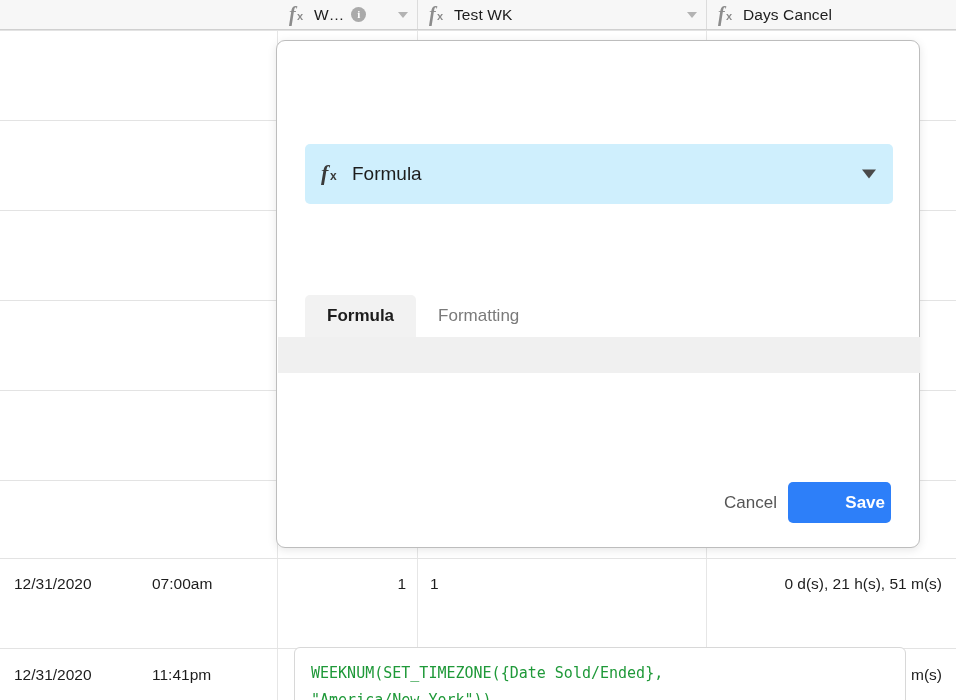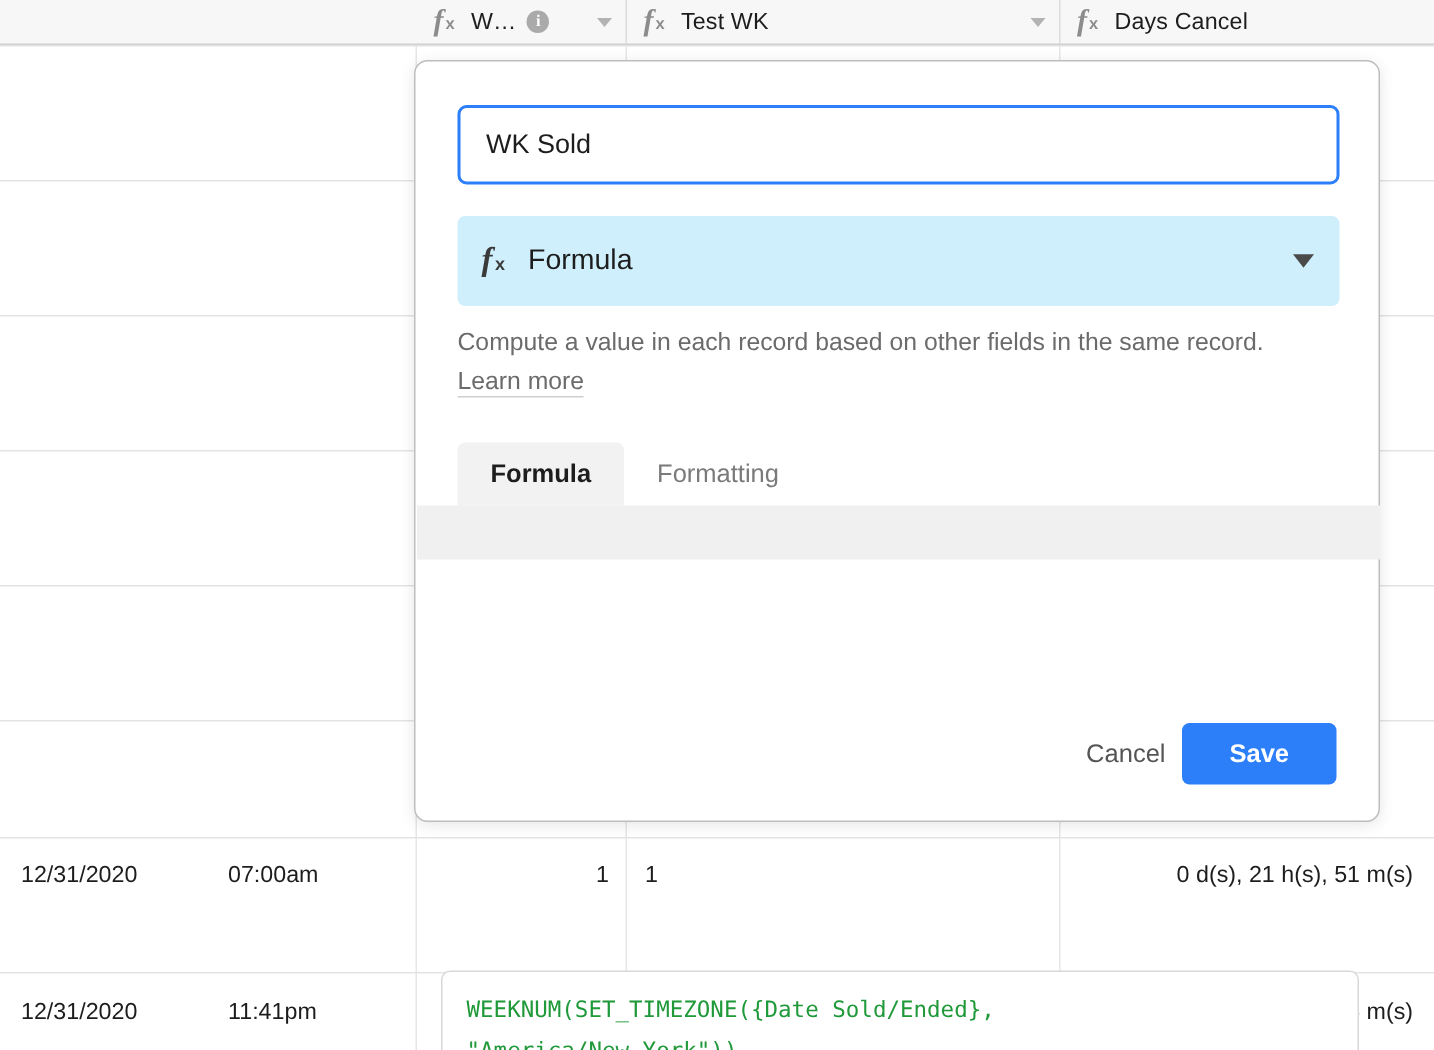--- a/index.html
+++ b/index.html
@@ -304,20 +304,21 @@
     width: 103px;
     height: 41px;
     border: none;
     border-radius: 5px;
     background: #2d7ff9;
     color: #ffffff;
     font-family: "Liberation Sans", sans-serif;
     font-size: 17px;
     font-weight: bold;
     cursor: pointer;
+    text-align: right;
   }
 </style>
 </head>
 <body>
 
 <div class="grid">
 
   <div class="grid-header">
 
 
@@ -369,32 +370,27 @@
       <div class="cell" style="left:152px; top:636px;">11:41pm</div>
       <div class="cell right" style="left:280px; top:636px; width:126px;">1</div>
       <div class="cell" style="left:430px; top:636px;">1</div>
       <div class="cell right" style="left:706px; top:636px; width:236px;">1 d(s), 1 h(s), 15 m(s)</div>
     </div>
   </div>
 </div>
 
 <div class="modal">
 
-  <input class="name-input" type="text" value="WK Sold" placeholder="Field name (optional)" style="">
 
   <div class="type-select">
     <span class="ico-fx">f<span class="sub">x</span></span>
     <span class="tlabel">Formula</span>
     <span class="type-caret"></span>
   </div>
 
-  <div class="desc">
-    <span>Compute a value in each record based on other fields in the same record.</span>
-    <a href="#">Learn more</a>
-  </div>
 
   <div class="tabs">
     <div class="tab active">Formula</div>
     <div class="tab">Formatting</div>
   </div>
 
   <div class="tab-divider">
     <div class="formula-box">WEEKNUM(SET_TIMEZONE({Date Sold/Ended},
 "America/New_York"))</div>
   </div>

